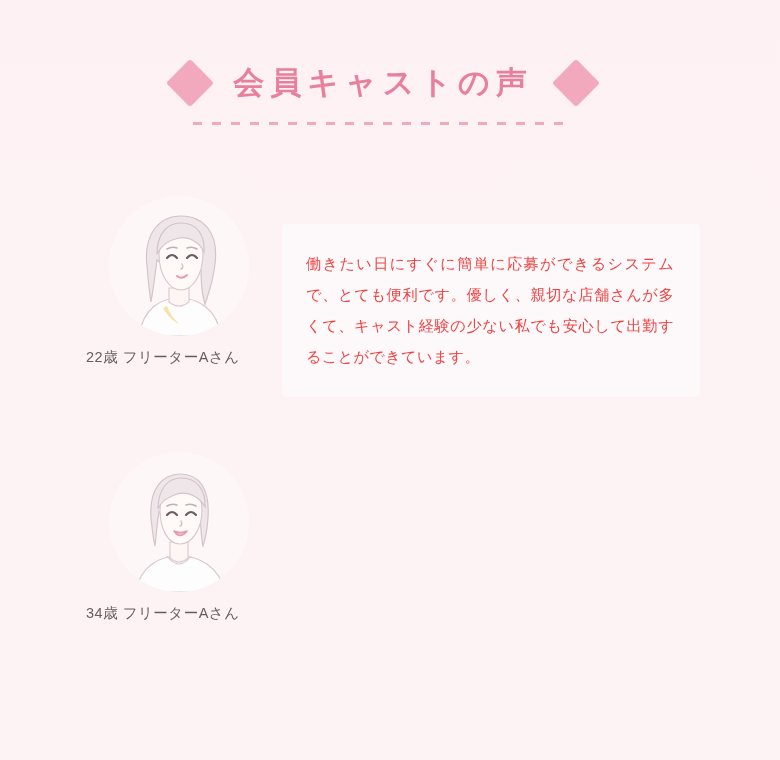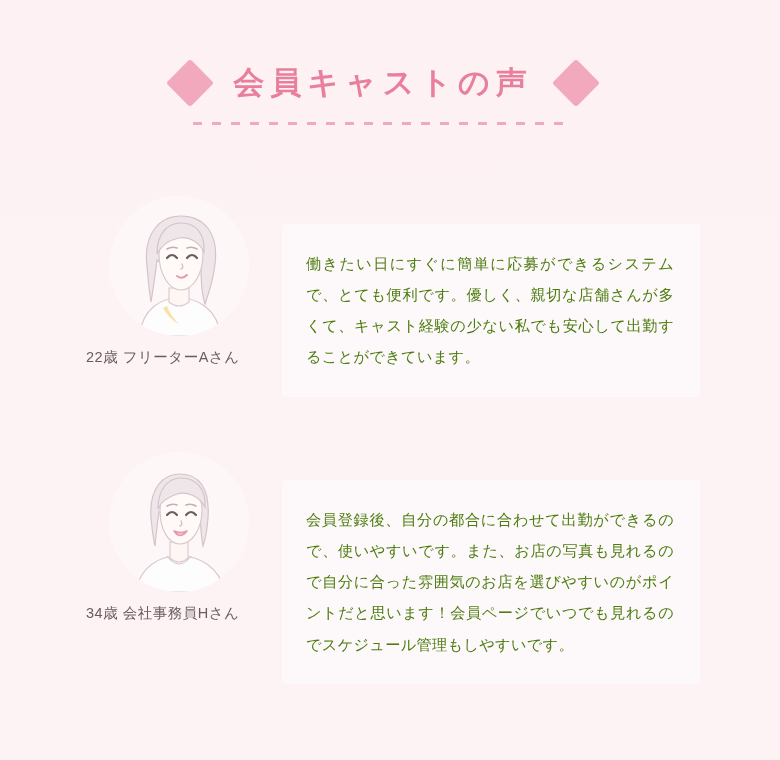--- a/index.html
+++ b/index.html
@@ -100,21 +100,21 @@
     width: 418px;
     background: #fdf8f9;
     border-radius: 4px;
     padding: 24px 26px 24px 24px;
     box-sizing: border-box;
   }
   .bubble p {
     margin: 0;
     font-size: 15.2px;
     line-height: 2.05;
-    color: #4d7c0f;
+    color: #ef4444;
     letter-spacing: 0.3px;
     text-align: justify;
   }
   .b1 { min-height: 134px; }
   .b2 { min-height: 172px; }
 </style>
 </head>
 <body>
 
 <div class="page">
@@ -196,20 +196,17 @@
             <path d="M58 63 q5 -6 10 0" fill="none" stroke="#6d5c63" stroke-width="2.2" stroke-linecap="round"></path>
             <path d="M77 63 q5 -6 10 0" fill="none" stroke="#6d5c63" stroke-width="2.2" stroke-linecap="round"></path>
             <path d="M58 54 q5 -3 10 -1" fill="none" stroke="#c3aeb6" stroke-width="1.6" stroke-linecap="round"></path>
             <path d="M77 53 q5 -2 10 1" fill="none" stroke="#c3aeb6" stroke-width="1.6" stroke-linecap="round"></path>
             <path d="M72 69 q2 4 -1 5" fill="none" stroke="#d7bfc6" stroke-width="1.4" stroke-linecap="round"></path>
 
             <path d="M65 79 q6 9 13 0 q-6 3 -13 0 Z" fill="#f6c3d2" stroke="#e79aaf" stroke-width="1.6" stroke-linejoin="round"></path>
           </g>
         </svg>
       </div>
-      <div class="avatar-caption">34歳 会社事務員Hさん</div>
-    </div>
-    <div class="bubble b2">
-      <p>会員登録後、自分の都合に合わせて出勤ができるので、使いやすいです。また、お店の写真も見れるので自分に合った雰囲気のお店を選びやすいのがポイントだと思います！会員ページでいつでも見れるのでスケジュール管理もしやすいです。</p>
+      <div class="avatar-caption">34歳 フリーターAさん</div>
     </div>
   </div>
 
 </div>
 
 </body></html>

